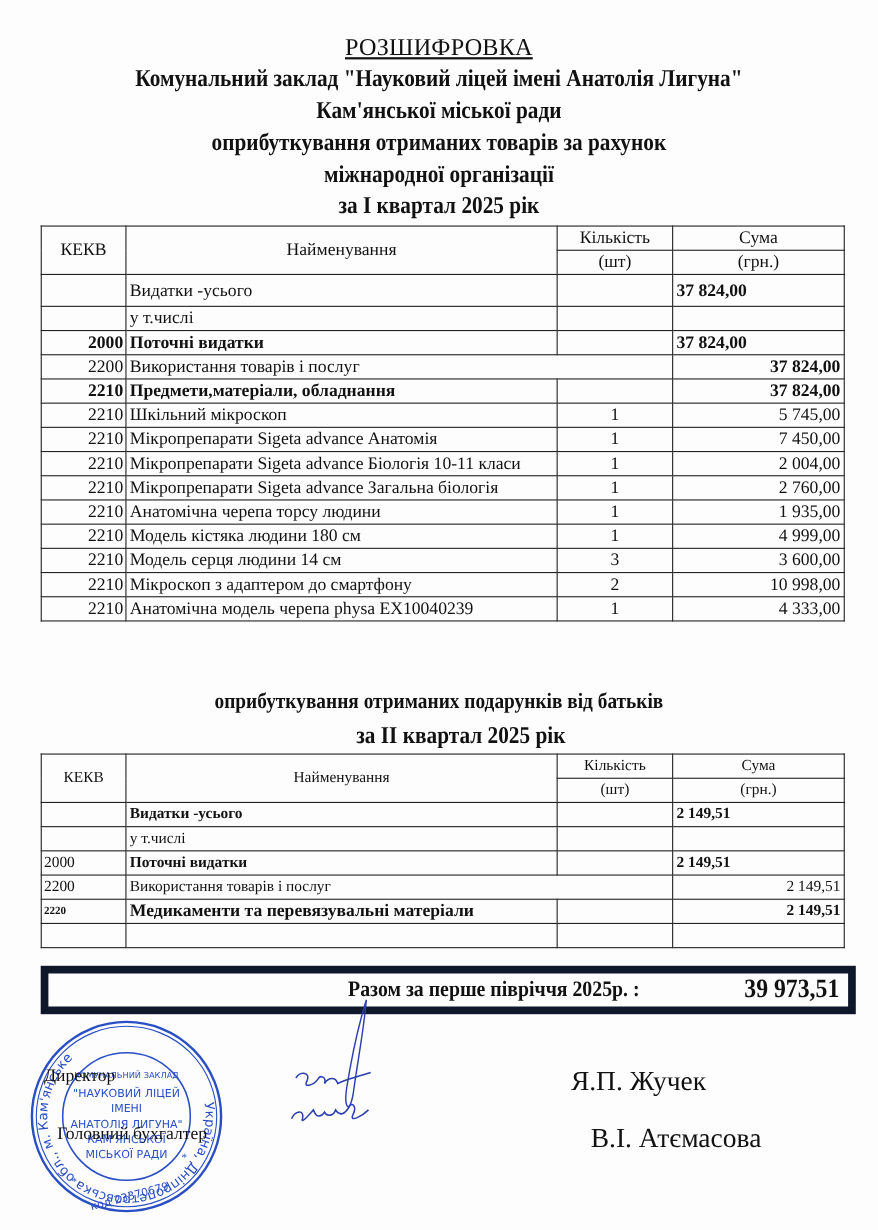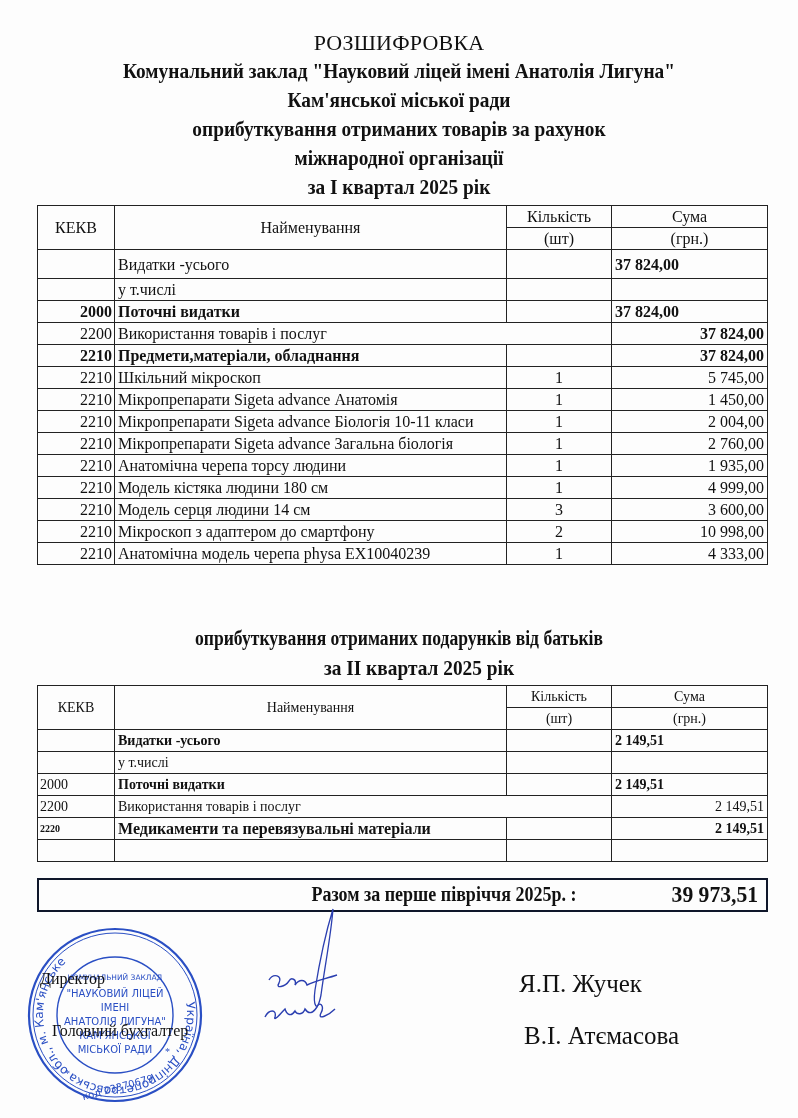--- a/index.html
+++ b/index.html
@@ -3,37 +3,37 @@
 <meta charset="utf-8">
 <style>
   html, body { margin: 0; padding: 0; }
   body {
     width: 798px; height: 1118px; background: #fdfdfd; position: relative;
     font-family: "Liberation Serif", "DejaVu Serif", serif; color: #111;
     overflow: hidden;
   }
   .abs { position: absolute; }
   .title { left: 0; width: 798px; text-align: center; }
-  .t-plain { font-size: 22px; font-weight: normal; top: 30px; letter-spacing: 0.2px; }
+  .t-plain { font-size: 22px; font-weight: normal; top: 30px; letter-spacing: 0.2px; text-decoration: underline; }
   .t-bold { font-weight: bold; font-size: 22px; transform: scaleX(0.88); transform-origin: center; }
 
   table.grid { position: absolute; border-collapse: collapse; table-layout: fixed; }
   table.grid td { border: 1.5px solid #222; padding: 0 3px; font-size: 16px; white-space: nowrap; overflow: hidden; height: 21px; line-height: 19px; }
   table.grid td.hdr { text-align: center; font-size: 16px; }
   table.grid td.kekv { text-align: right; padding-right: 2px; }
   table.grid td.kekv-left { text-align: left; padding-left: 2px; }
   table.grid td.qty { text-align: center; }
   table.grid td.sum { text-align: right; }
   table.grid td.sum-left { text-align: left; }
   .bold { font-weight: bold; }
 
   #t1 { left: 37px; top: 205px; width: 730px; }
   #t2 { left: 37px; top: 685px; width: 730px; }
 
-  #total-box { left: 37px; top: 878px; width: 727px; height: 30px; border: 2px solid #0f172a; }
+  #total-box { left: 37px; top: 878px; width: 727px; height: 30px; border: 7px solid #0f172a; }
   #total-label { right: 190px; top: 3px; font-size: 20px; font-weight: bold; transform: scaleX(0.9); transform-origin: right; }
   #total-value { right: 8px; top: 1px; font-size: 24px; font-weight: bold; transform: scaleX(0.9); transform-origin: right; }
 
   .sig-label { font-size: 16px; }
   .sig-name { font-size: 25px; }
 
   #stamp { left: 25px; top: 925px; width: 180px; height: 180px; }
   #signature { left: 255px; top: 905px; width: 110px; height: 130px; }
 </style>
 </head>
@@ -98,21 +98,21 @@
   <tr>
     <td class="kekv">2210</td>
     <td>Шкільний мікроскоп</td>
     <td class="qty">1</td>
     <td class="sum">5 745,00</td>
   </tr>
   <tr>
     <td class="kekv">2210</td>
     <td>Мікропрепарати  Sigeta advance Анатомія</td>
     <td class="qty">1</td>
-    <td class="sum">1 450,00</td>
+    <td class="sum">7 450,00</td>
   </tr>
   <tr>
     <td class="kekv">2210</td>
     <td>Мікропрепарати  Sigeta advance Біологія 10-11 класи</td>
     <td class="qty">1</td>
     <td class="sum">2 004,00</td>
   </tr>
   <tr>
     <td class="kekv">2210</td>
     <td>Мікропрепарати  Sigeta advance Загальна біологія</td>
@@ -243,13 +243,13 @@
   <svg width="110" height="130" viewBox="0 0 110 130">
     <path d="M78 4 C 70 30, 64 60, 60 85 C 58 100, 62 110, 66 90 C 70 60, 76 30, 78 4" fill="none" stroke="#2b3fb0" stroke-width="1.3"></path>
     <path d="M14 75 C 18 68, 28 70, 24 78 C 20 84, 30 82, 34 76 C 36 72, 42 74, 40 80 C 44 74, 50 74, 52 80 C 60 76, 70 74, 82 70" fill="none" stroke="#2b3fb0" stroke-width="1.4"></path>
     <path d="M10 112 C 14 104, 22 104, 20 112 C 18 118, 28 106, 30 104 C 32 110, 36 112, 40 106 C 42 110, 48 110, 50 104 C 54 110, 58 108, 62 102 C 64 96, 70 100, 66 108 C 62 116, 74 110, 80 104" fill="none" stroke="#2b3fb0" stroke-width="1.4"></path>
   </svg>
 </div>
 
 <div class="abs sig-label" style="left:40px; top:970px;">Директор</div>
 <div class="abs sig-name" style="left:519px; top:970px;">Я.П. Жучек</div>
 <div class="abs sig-label" style="left:52px; top:1022px;">Головний бухгалтер</div>
-<div class="abs sig-name" style="left:524px; top:1022px;">В.І. Атємасова</div>
+<div class="abs sig-name" style="left:537px; top:1022px;">В.І. Атємасова</div>
 
 </body></html>

